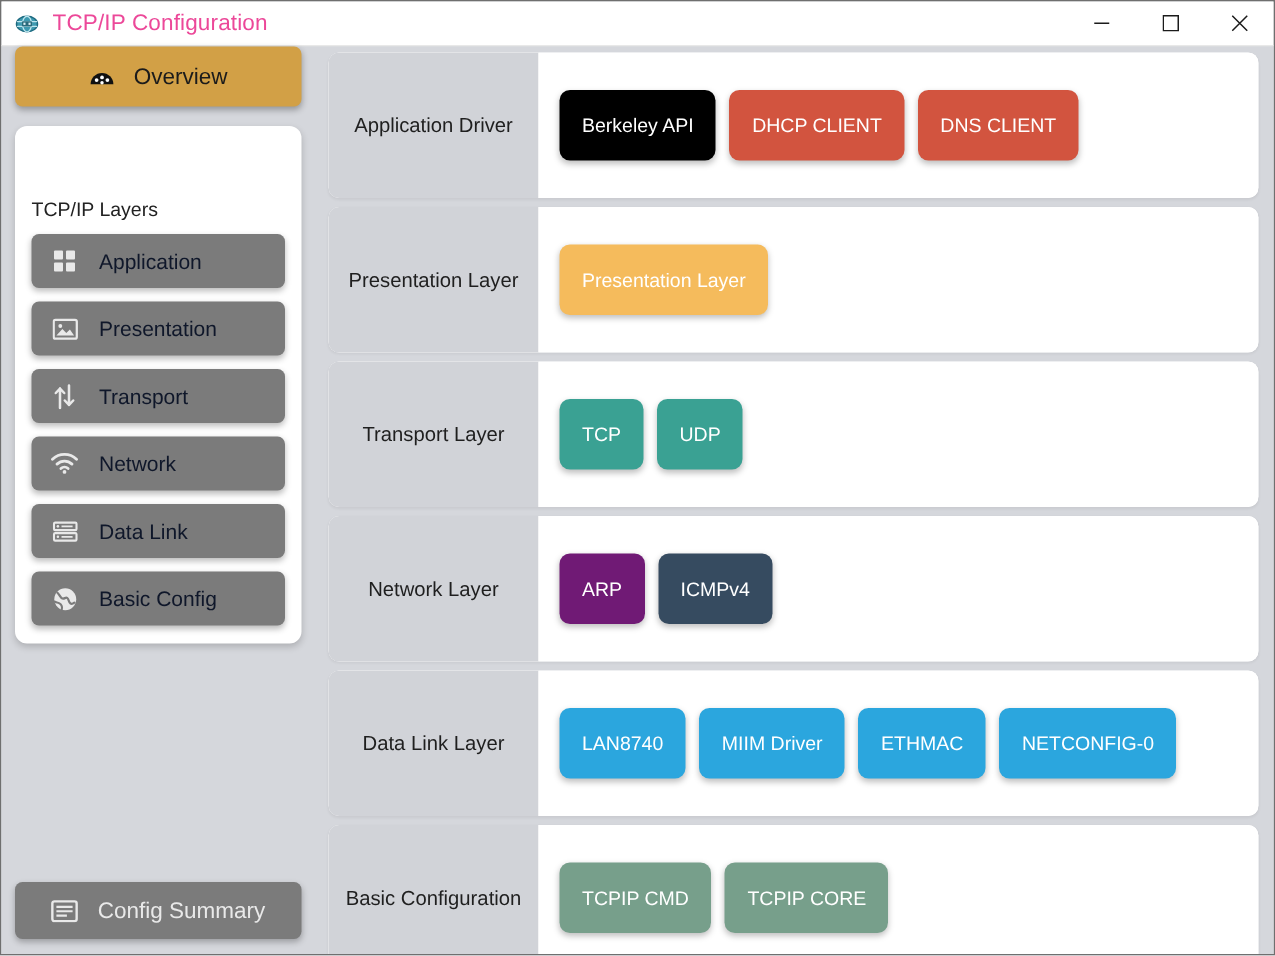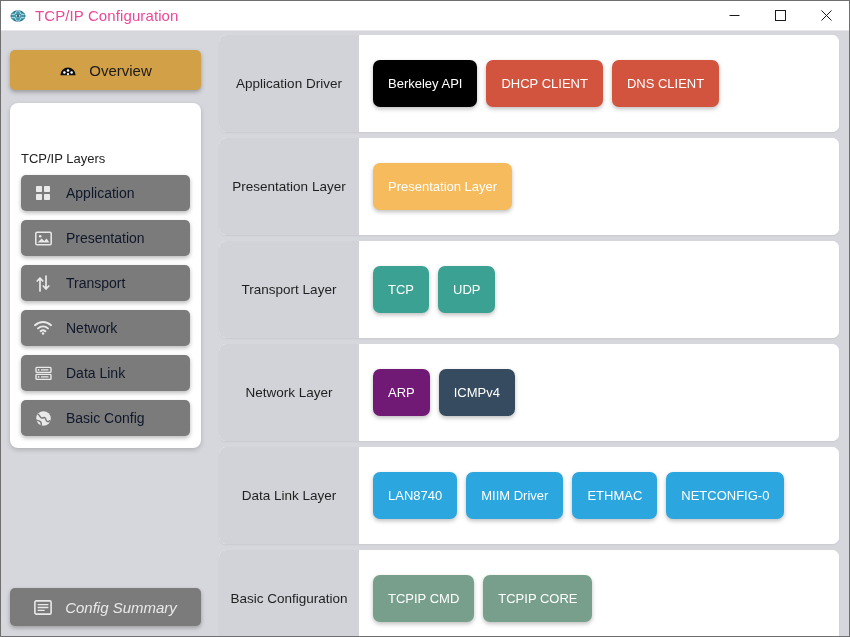--- a/index.html
+++ b/index.html
@@ -61,21 +61,21 @@
   }
 
   
   #sidebar {
     flex: 0 0 209px;
     width: 209px;
     background: #d5d7dc;
     position: relative;
     display: flex;
     flex-direction: column;
-    padding: 19px 9px 10px 9px;
+    padding: 0 9px 10px 9px;
   }
 
   #overview-button {
     height: 40px;
     border-radius: 5px;
     background: #d2a046;
     box-shadow: 0 2px 4px rgba(0,0,0,0.30);
     display: flex;
     align-items: center;
     justify-content: center;
@@ -130,21 +130,20 @@
   #summary-button {
     height: 38px;
     border-radius: 5px;
     background: #7b7b7b;
     box-shadow: 0 2px 4px rgba(0,0,0,0.28);
     display: flex;
     align-items: center;
     justify-content: center;
     gap: 13px;
     flex: 0 0 38px;
-    font-style: italic;
   }
   #summary-button .lbl {
     font-size: 15px;
     color: #e9e9e9;
   }
 
   
   #main-area {
     flex: 1 1 auto;
     background: #d5d7dc;

